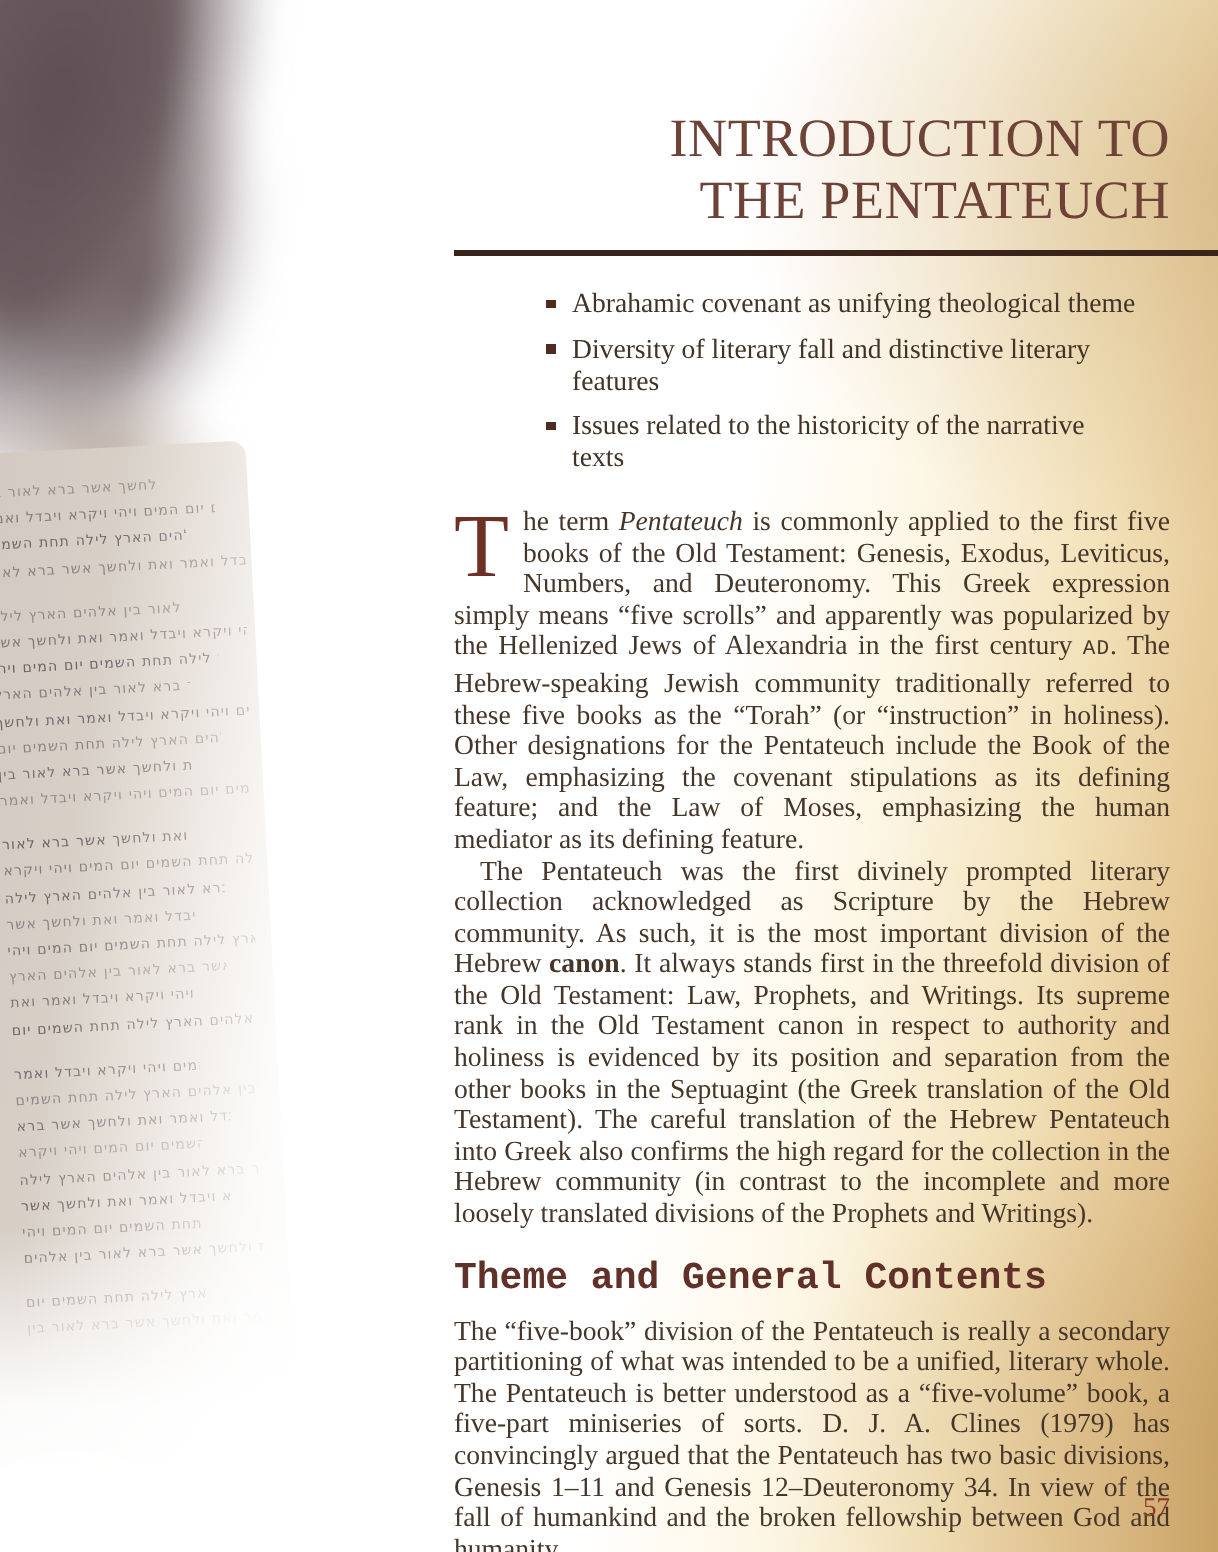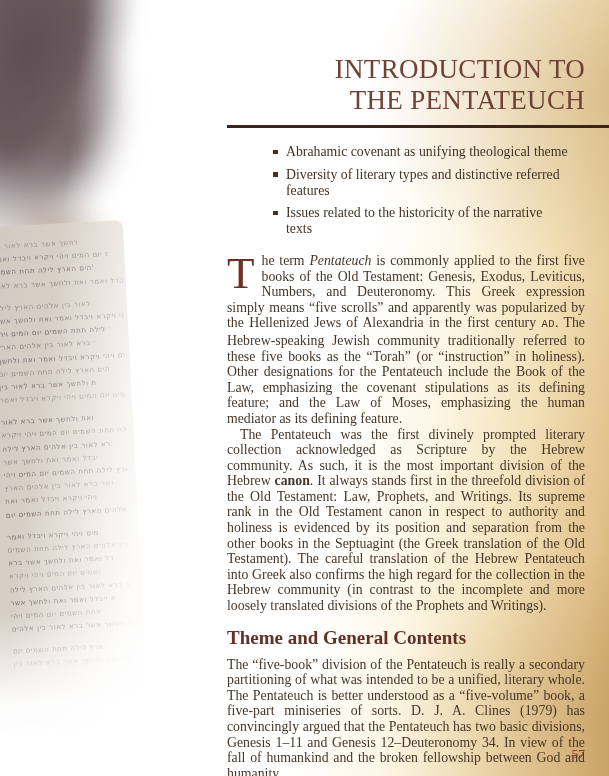--- a/index.html
+++ b/index.html
@@ -48,21 +48,21 @@
   .ki-list li{position:relative;padding-left:13px;font-size:13.8px;line-height:15.8px;color:#413325;margin-bottom:7px;}
   .ki-list li::before{content:"";position:absolute;left:0;top:5.5px;width:4.5px;height:4.5px;background:#4f2c1e;}
 
   .body-p{font-size:13.8px;line-height:15.6px;color:#463629;text-align:justify;margin:0;}
   .p1{margin-top:13px;}
   .p2{text-indent:13px;}
   .dropcap{float:left;font-size:45px;line-height:36px;height:44px;padding:2px 7px 0 0;color:#6e2f25;}
   .sc{font-size:10.5px;letter-spacing:.5px;font-family:Liberation Mono, monospace;}
   .gloss{font-weight:700;}
 
-  .section-heading{font-family:Liberation Serif, serif;font-weight:700;font-size:19px;
+  .section-heading{font-family:Liberation Mono, monospace;font-weight:700;font-size:19px;
     color:#613129;margin:13px 0 8px 0;}
 
   .pagenum{position:absolute;right:24px;bottom:14px;font-size:13.5px;color:#8b3a26;margin-top:33px;}
 </style>
 </head>
 <body>
 
 <div class="page">
 
   <div class="photo">
@@ -114,21 +114,21 @@
 
   <div class="content">
 
     <h1 class="title"><span>INTRODUCTION TO</span><br><span>THE PENTATEUCH</span></h1>
 
     <div class="rule"></div>
 
     <div class="key-ideas">
       <ul class="ki-list" id="ki-list">
           <li>Abrahamic covenant as unifying theological theme</li>
-          <li>Diversity of literary types and distinctive referred features</li>
+          <li>Diversity of literary fall and distinctive literary features</li>
           <li>Issues related to the historicity of the narrative texts</li>
         </ul>
     </div>
 
     <p class="body-p p1"><span class="dropcap">T</span><span>he term </span><i>Pentateuch</i><span> is commonly applied to the first five books of the Old Testament: Genesis, Exodus, Leviticus, Numbers, and Deuteronomy. This Greek expression simply means “five scrolls” and apparently was popularized by the Hellenized Jews of Alexandria in the first century </span><span class="sc">AD</span><span>. The Hebrew-speaking Jewish community traditionally referred to these five books as the “Torah” (or “instruction” in holiness). Other designations for the Pentateuch include the Book of the Law, emphasizing the covenant stipulations as its defining feature; and the Law of Moses, emphasizing the human mediator as its defining feature.</span></p>
 
     <p class="body-p p2"><span>The Pentateuch was the first divinely prompted literary collection acknowledged as Scripture by the Hebrew community. As such, it is the most important division of the Hebrew </span><span class="gloss">canon</span><span>. It always stands first in the threefold division of the Old Testament: Law, Prophets, and Writings. Its supreme rank in the Old Testament canon in respect to authority and holiness is evidenced by its position and separation from the other books in the Septuagint (the Greek translation of the Old Testament). The careful translation of the Hebrew Pentateuch into Greek also confirms the high regard for the collection in the Hebrew community (in contrast to the incomplete and more loosely translated divisions of the Prophets and Writings).</span></p>
 
     <h2 class="section-heading">Theme and General Contents</h2>
 

